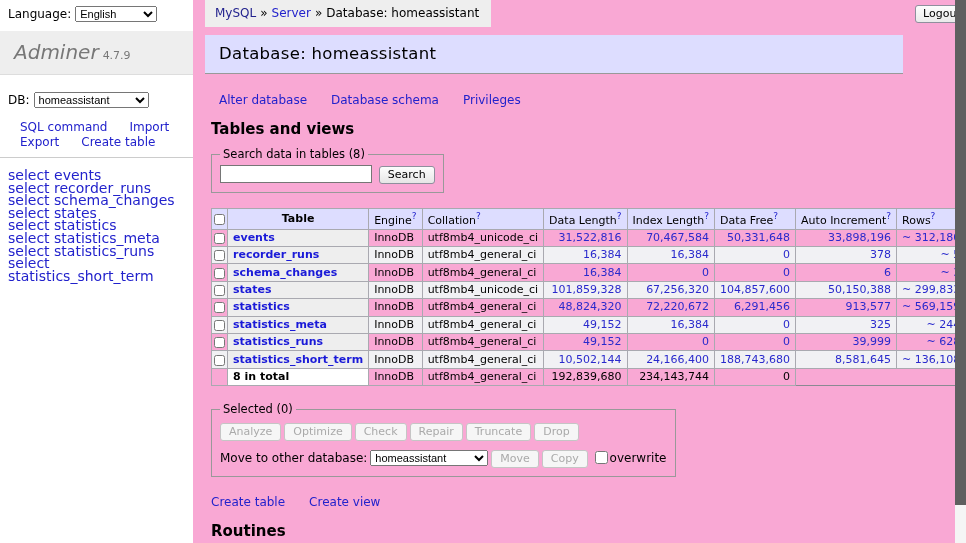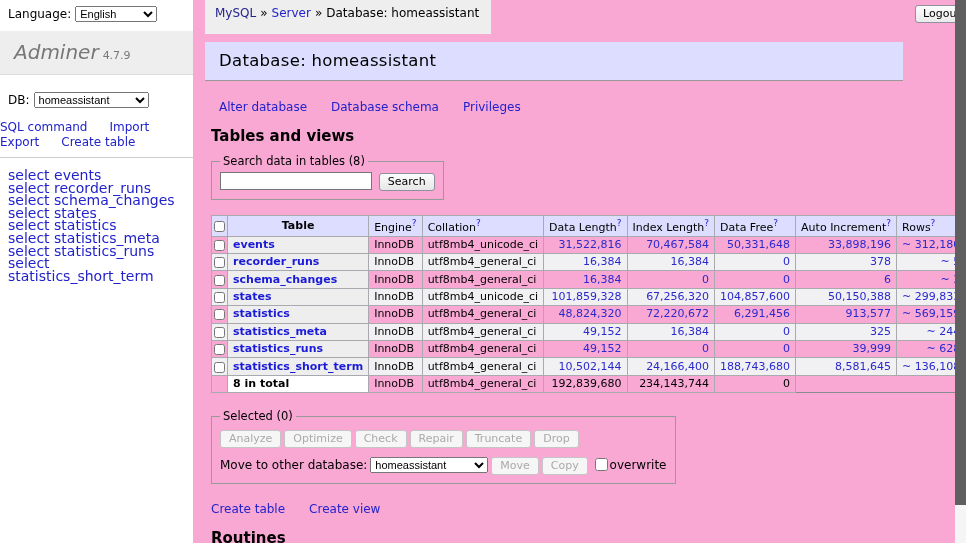--- a/index.html
+++ b/index.html
@@ -11,29 +11,29 @@
 
   
   .sidebar { position:absolute; left:0; top:0; width:193px; height:543px; background:#fff; }
   .lang-row { padding:6px 0 0 8px; font-size:12px; }
   .lang-row select { font-size:11px; width:82px; margin-left:4px; }
   .app-banner { margin-top:9px; background:#eee; border-bottom:1px solid #ddd; padding:9px 14px 10px; }
   .app-name { font-style: italic; font-size:20px; color:#777; font-weight:normal; display:inline; }
   .app-version { font-size:11px; color:#777; margin-left:4px; }
   .db-row { margin:17px 0 0 8px; font-size:12px; }
   .db-row select { font-size:11px; width:115px; margin-left:4px; }
-  .menu-links { margin:12px 0 0 0; line-height:15px; }
+  .menu-links { margin:12px 0 0 20px; line-height:15px; }
   .menu-links .line a { margin-right:22px; }
   .sidebar hr { border:0; border-top:1px solid #ccc; margin:7px 0 0 0; }
   .table-links { margin:11px 0 0 8px; line-height:12.6px; }
   .table-links a { display:block; font-size:14px; }
 
   
   .content { position:absolute; left:205px; top:0; width:712px; }
-  .breadcrumb { display:inline-block; background:#eee; padding:6px 12px 14px 10px; font-size:12px; }
+  .breadcrumb { display:inline-block; background:#eee; padding:6px 12px 7px 10px; font-size:12px; }
   .breadcrumb .sep { color:#000; margin:0 4px; }
   .breadcrumb .bc-root { color:#23238e; text-decoration:none; }
   .breadcrumb .bc-link { color:#2222cc; text-decoration:none; }
   .logout-btn { position:absolute; left:710px; top:5px; font-size:11px; padding:1px 7px 2px;
     border:1px solid #8f8f9d; border-radius:3px; background:linear-gradient(#fdfdfd,#eaeaea); cursor:pointer;
     font-family:inherit; }
   h2.page-title { margin-top:8px; width:698px; background:#ddf; border-bottom:1px solid #999;
     padding:9px 14px 10px; font-size:16.5px; font-weight:normal; letter-spacing:.3px; }
   .db-links { margin:19px 0 0 14px; }
   .db-links a, .bottom-links a, .routine-links a { margin-right:24px; font-size:12px; }

